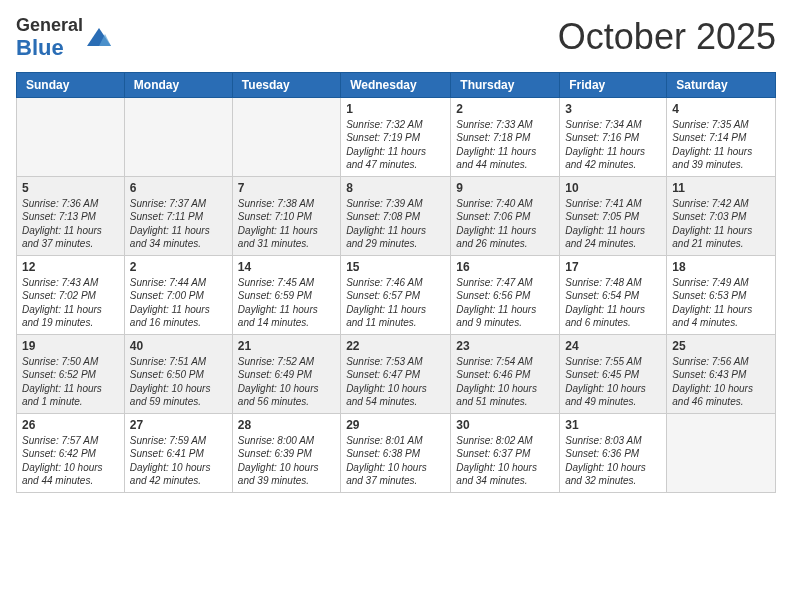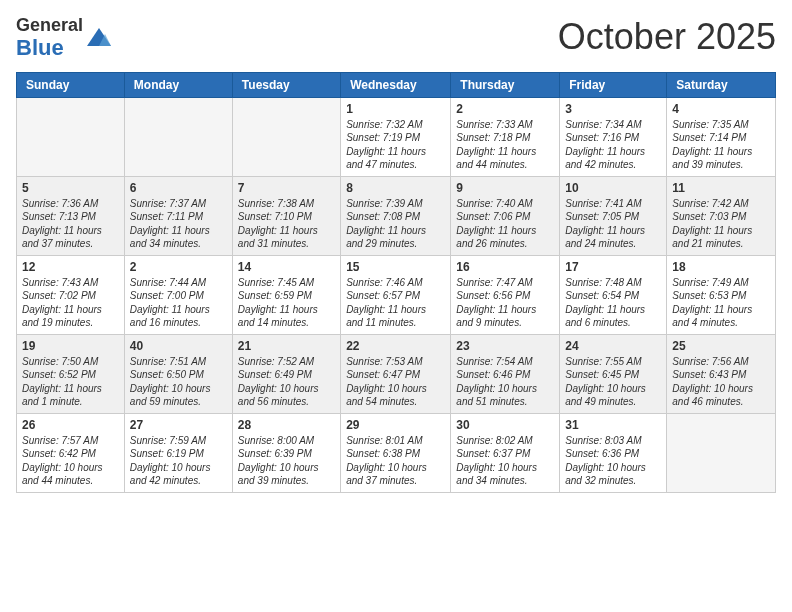--- a/index.html
+++ b/index.html
@@ -290,21 +290,21 @@
       <tr>
         <td>
           <span class="day-num">26</span>
           <div class="day-info">Sunrise: 7:57 AM
 Sunset: 6:42 PM
 Daylight: 10 hours and 44 minutes.</div>
         </td>
         <td>
           <span class="day-num">27</span>
           <div class="day-info">Sunrise: 7:59 AM
-Sunset: 6:19 PM
+Sunset: 6:41 PM
 Daylight: 10 hours and 42 minutes.</div>
         </td>
         <td>
           <span class="day-num">28</span>
           <div class="day-info">Sunrise: 8:00 AM
 Sunset: 6:39 PM
 Daylight: 10 hours and 39 minutes.</div>
         </td>
         <td>
           <span class="day-num">29</span>

